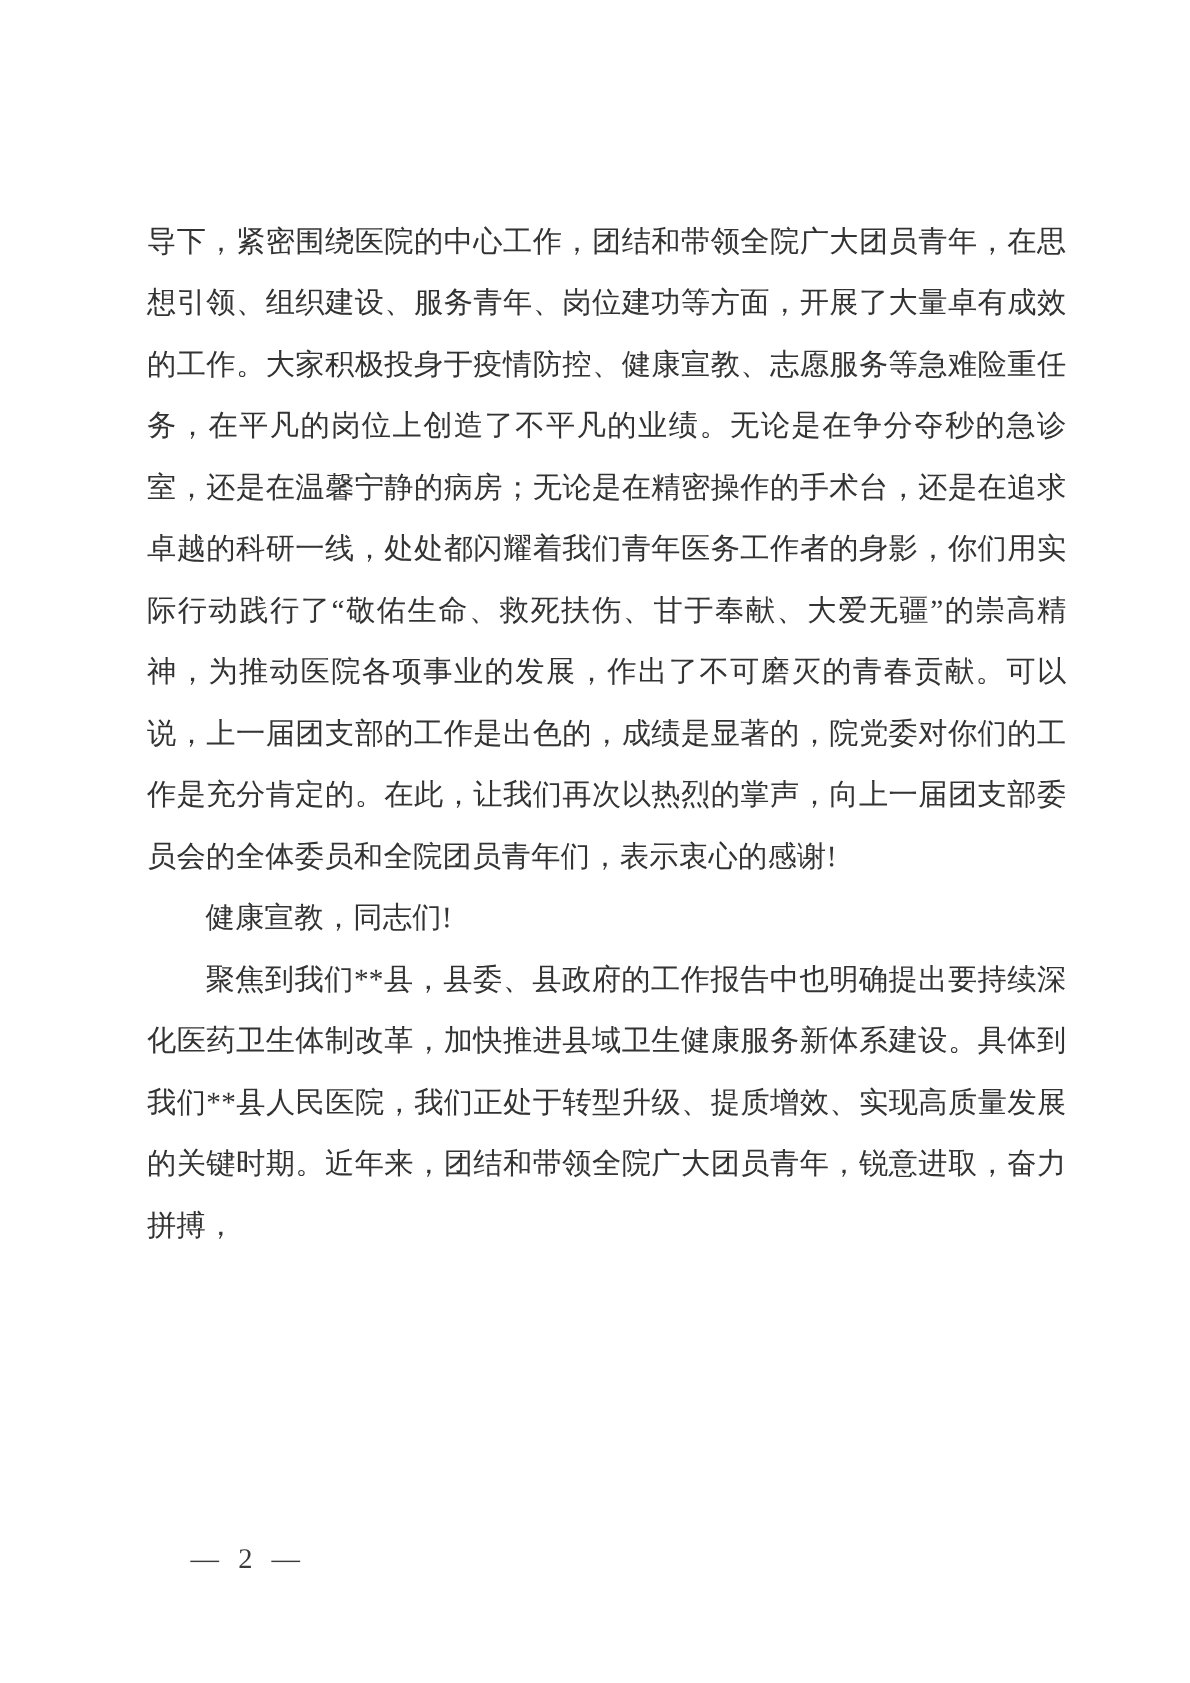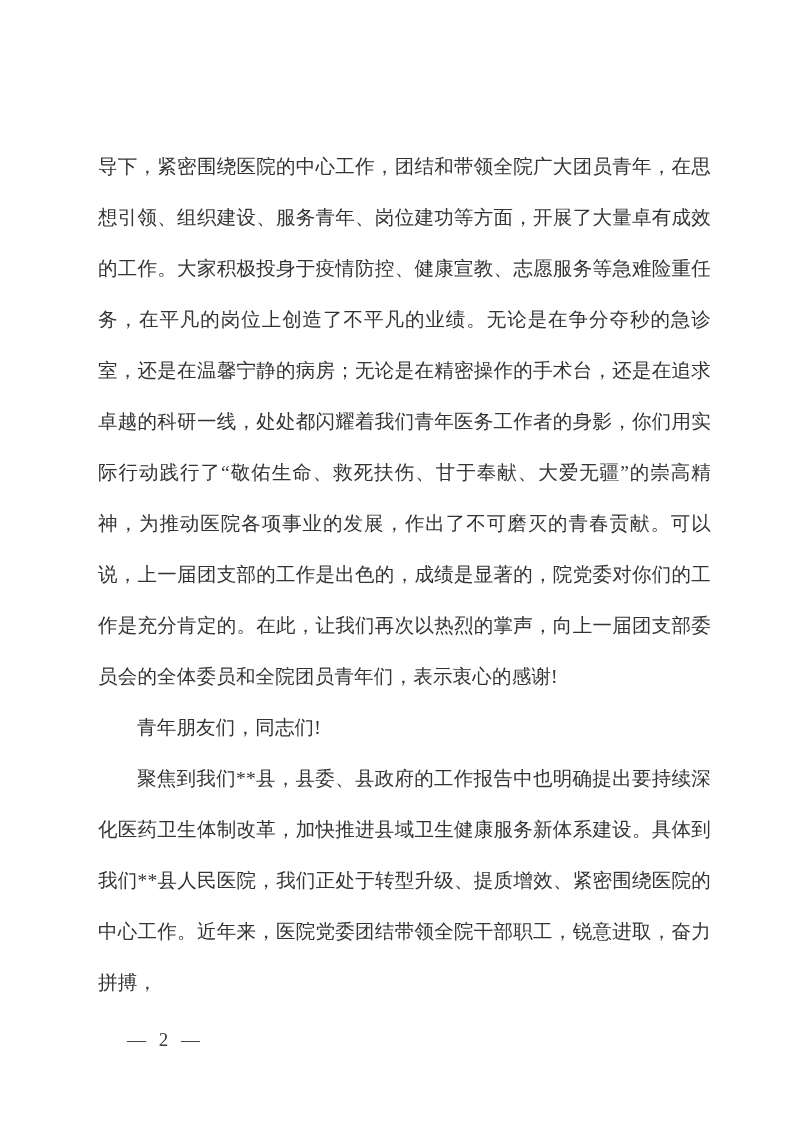--- a/index.html
+++ b/index.html
@@ -14,21 +14,21 @@
     background: #ffffff;
     overflow: hidden;
     font-family: "Liberation Serif", "DejaVu Serif", serif;
   }
   .text-body {
     position: absolute;
     left: 98px;
     top: 141px;
     width: 613px;
     font-size: 19.5px;
-    line-height: 51px;
+    line-height: 41px;
     color: #333333;
     text-align: justify;
     text-justify: inter-character;
   }
   .para {
     margin: 0;
     padding: 0;
     word-break: break-all;
     letter-spacing: 0.2px;
   }
@@ -45,17 +45,17 @@
     letter-spacing: 4px;
     white-space: pre;
   }
 </style>
 </head>
 <body>
 
 <div class="page">
   <div class="text-body">
       <p class="para">导下，紧密围绕医院的中心工作，团结和带领全院广大团员青年，在思想引领、组织建设、服务青年、岗位建功等方面，开展了大量卓有成效的工作。大家积极投身于疫情防控、健康宣教、志愿服务等急难险重任务，在平凡的岗位上创造了不平凡的业绩。无论是在争分夺秒的急诊室，还是在温馨宁静的病房；无论是在精密操作的手术台，还是在追求卓越的科研一线，处处都闪耀着我们青年医务工作者的身影，你们用实际行动践行了“敬佑生命、救死扶伤、甘于奉献、大爱无疆”的崇高精神，为推动医院各项事业的发展，作出了不可磨灭的青春贡献。可以说，上一届团支部的工作是出色的，成绩是显著的，院党委对你们的工作是充分肯定的。在此，让我们再次以热烈的掌声，向上一届团支部委员会的全体委员和全院团员青年们，表示衷心的感谢!</p>
-      <p class="para indent">青年朋友们，同志们!</p>
-      <p class="para indent">聚焦到我们**县，县委、县政府的工作报告中也明确提出要持续深化医药卫生体制改革，加快推进县域卫生健康服务新体系建设。具体到我们**县人民医院，我们正处于转型升级、提质增效、紧密围绕医院的中心工作。近年来，医院党委团结带领全院干部职工，锐意进取，奋力拼搏，</p>
+      <p class="para indent">健康宣教，同志们!</p>
+      <p class="para indent">聚焦到我们**县，县委、县政府的工作报告中也明确提出要持续深化医药卫生体制改革，加快推进县域卫生健康服务新体系建设。具体到我们**县人民医院，我们正处于转型升级、提质增效、实现高质量发展的关键时期。近年来，团结和带领全院广大团员青年，锐意进取，奋力拼搏，</p>
     </div>
   <div class="page-number">— 2 —</div>
 </div>
 
 </body></html>

